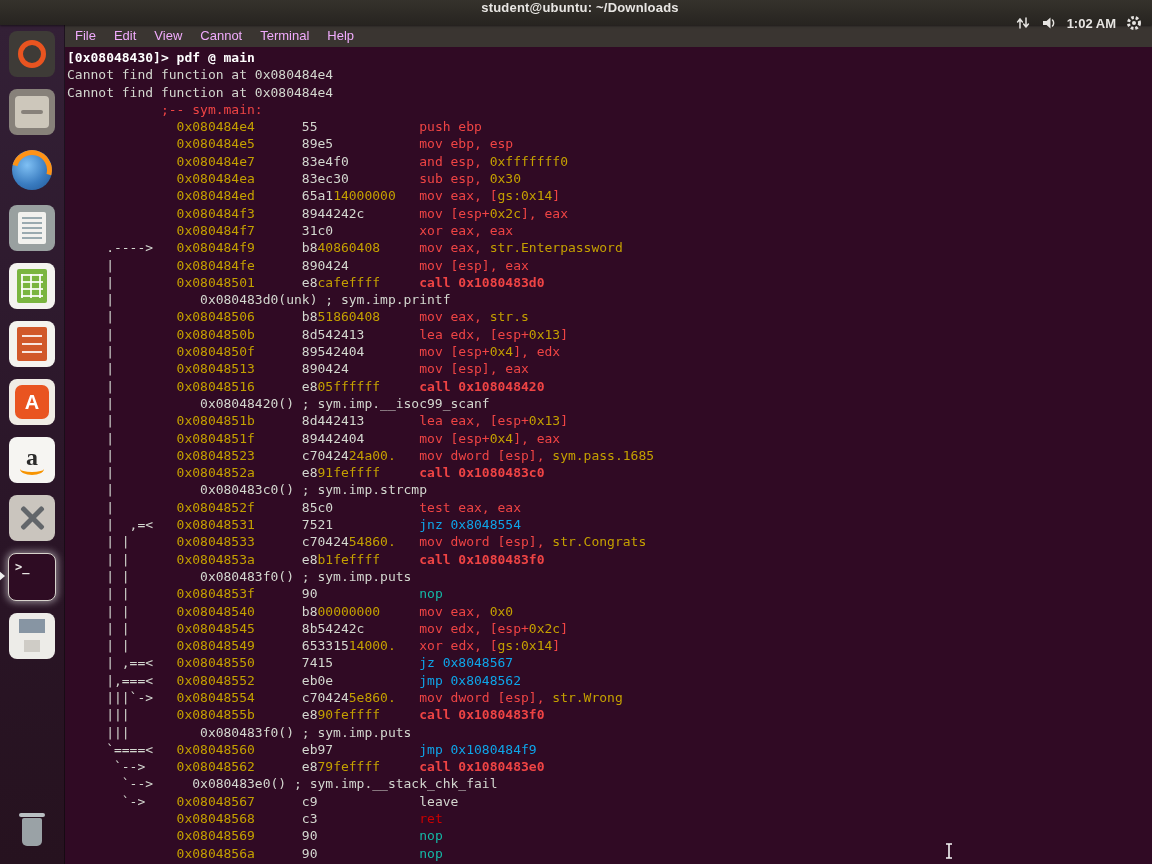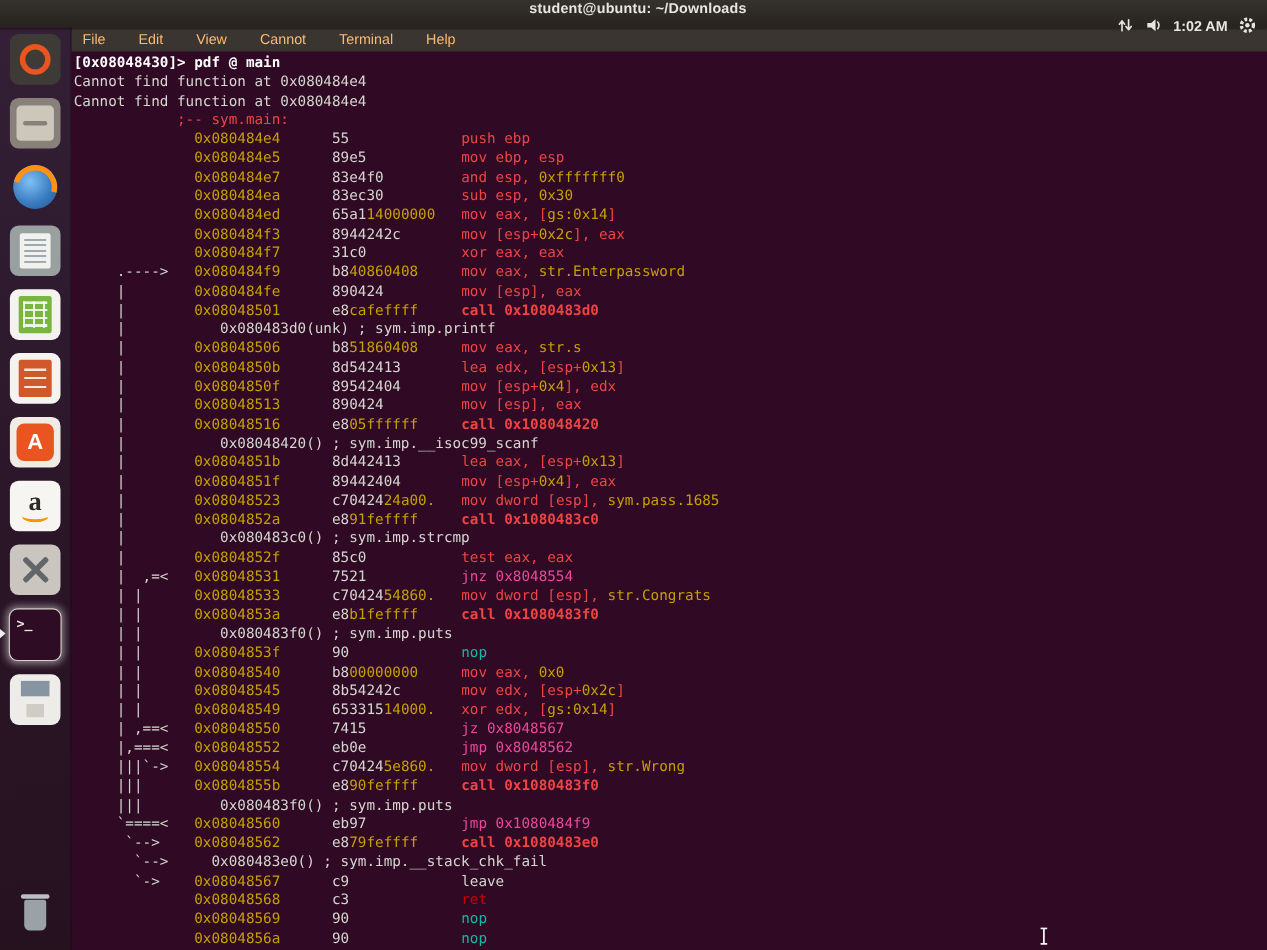--- a/index.html
+++ b/index.html
@@ -81,33 +81,33 @@
 
   .tile-trash{background:transparent;margin-top:auto;margin-bottom:12px;}
   .tile-trash::before{content:"";position:absolute;left:13px;right:13px;top:12px;bottom:6px;
       background:#9aa2a6;border-radius:2px 2px 5px 5px;}
   .tile-trash::after{content:"";position:absolute;left:10px;right:10px;top:7px;height:4px;
       background:#b9bfc2;border-radius:2px;}
 
   
   .twindow{position:absolute;left:64px;top:25px;right:0;bottom:0;background:#300a24;}
   .menubar{position:absolute;left:0;top:0;right:0;height:22px;background:#3a3531;
-           color:#fdba74;font-size:13px;line-height:22px;padding-left:4px;
-           display:flex;gap:16px;}
+           color:#f0abfc;font-size:13px;line-height:22px;padding-left:4px;
+           display:flex;gap:4px;}
   .menu-item{padding:0 7px;}
   .tbody{position:absolute;left:0;top:22px;right:0;bottom:0;background:#300a24;
          padding:2px 0 12px 3px;font-family:"DejaVu Sans Mono",monospace;font-size:13px;
          line-height:17.3px;white-space:pre;}
   .tline{height:17.3px;}
 
   .sg-w{color:#d3d7cf}
   .sg-bw{color:#ffffff;font-weight:bold}
   .sg-y{color:#c4a000}
   .sg-c{color:#ef4444}
-  .sg-g{color:#ec4899}
+  .sg-g{color:#0ea5e9}
   .sg-r{color:#cc0000}
   .sg-rb{color:#ef4444;font-weight:bold}
   .sg-b{color:#14b8a6}
 
   .ibeam{position:absolute;left:944px;top:843px;z-index:40;}
 </style>
 </head>
 <body>
 
 <div class="screen">

